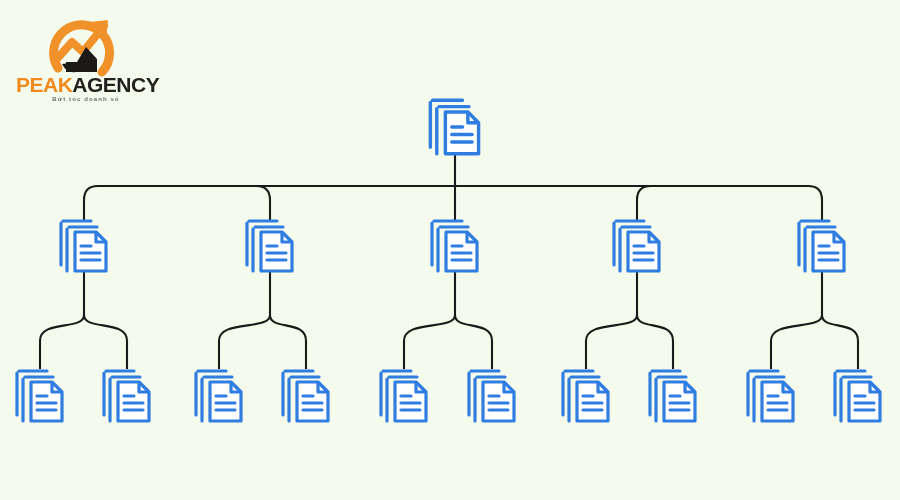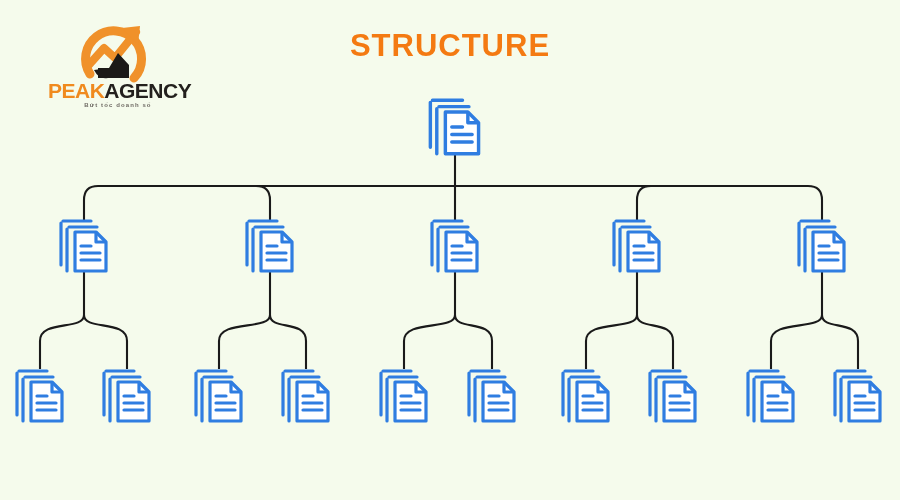--- a/index.html
+++ b/index.html
@@ -18,24 +18,23 @@
     position: relative;
     width: 900px;
     height: 500px;
     background: #f5fbec;
   }
 
   
   #logo {
     position: absolute;
     left: 16px;
-    top: 12px;
+    top: 6px;
     width: 140px;
     height: 100px;
-    margin-left: 32px;
   }
   #logo-mark {
     position: absolute;
     left: 26px;
     top: 0px;
     width: 84px;
     height: 76px;
   }
   #logo-wordmark {
     position: absolute;
@@ -115,21 +114,20 @@
         <path d="M24 66 L24 56 L35 56 L44 41 L55 53 L55 66 Z" fill="#1c1a18"></path>
         <path d="M20 58 q5 10 14 8 l0 -10 Z" fill="#1c1a18"></path>
       </svg>
     </div>
     <div id="logo-wordmark">
       <span class="wm-peak">PEAK</span><span class="wm-agency">AGENCY</span>
     </div>
     <div id="logo-tagline">Bứt tốc doanh số</div>
   </div>
 
-  <div id="page-title">STRUCTURE</div>
 
   <svg id="tree-svg" viewBox="0 0 900 500" xmlns="http://www.w3.org/2000/svg">
     <g id="connectors" fill="none" stroke="#1a1a1a" stroke-width="2.1" stroke-linecap="butt" stroke-linejoin="round">
         <path d="M455 153 V186"></path>
         <path d="M84 220 V200 Q84 186 98 186 H808 Q822 186 822 200 V220"></path>
         <path d="M256 186 Q270 186 270 200 V220"></path>
         <path d="M455 186 V220"></path>
         <path d="M651 186 Q637 186 637 200 V220"></path>
         <path d="M84 271 V315"></path>
         <path d="M84 315 C84 331 40 319 40 341 V369"></path>

